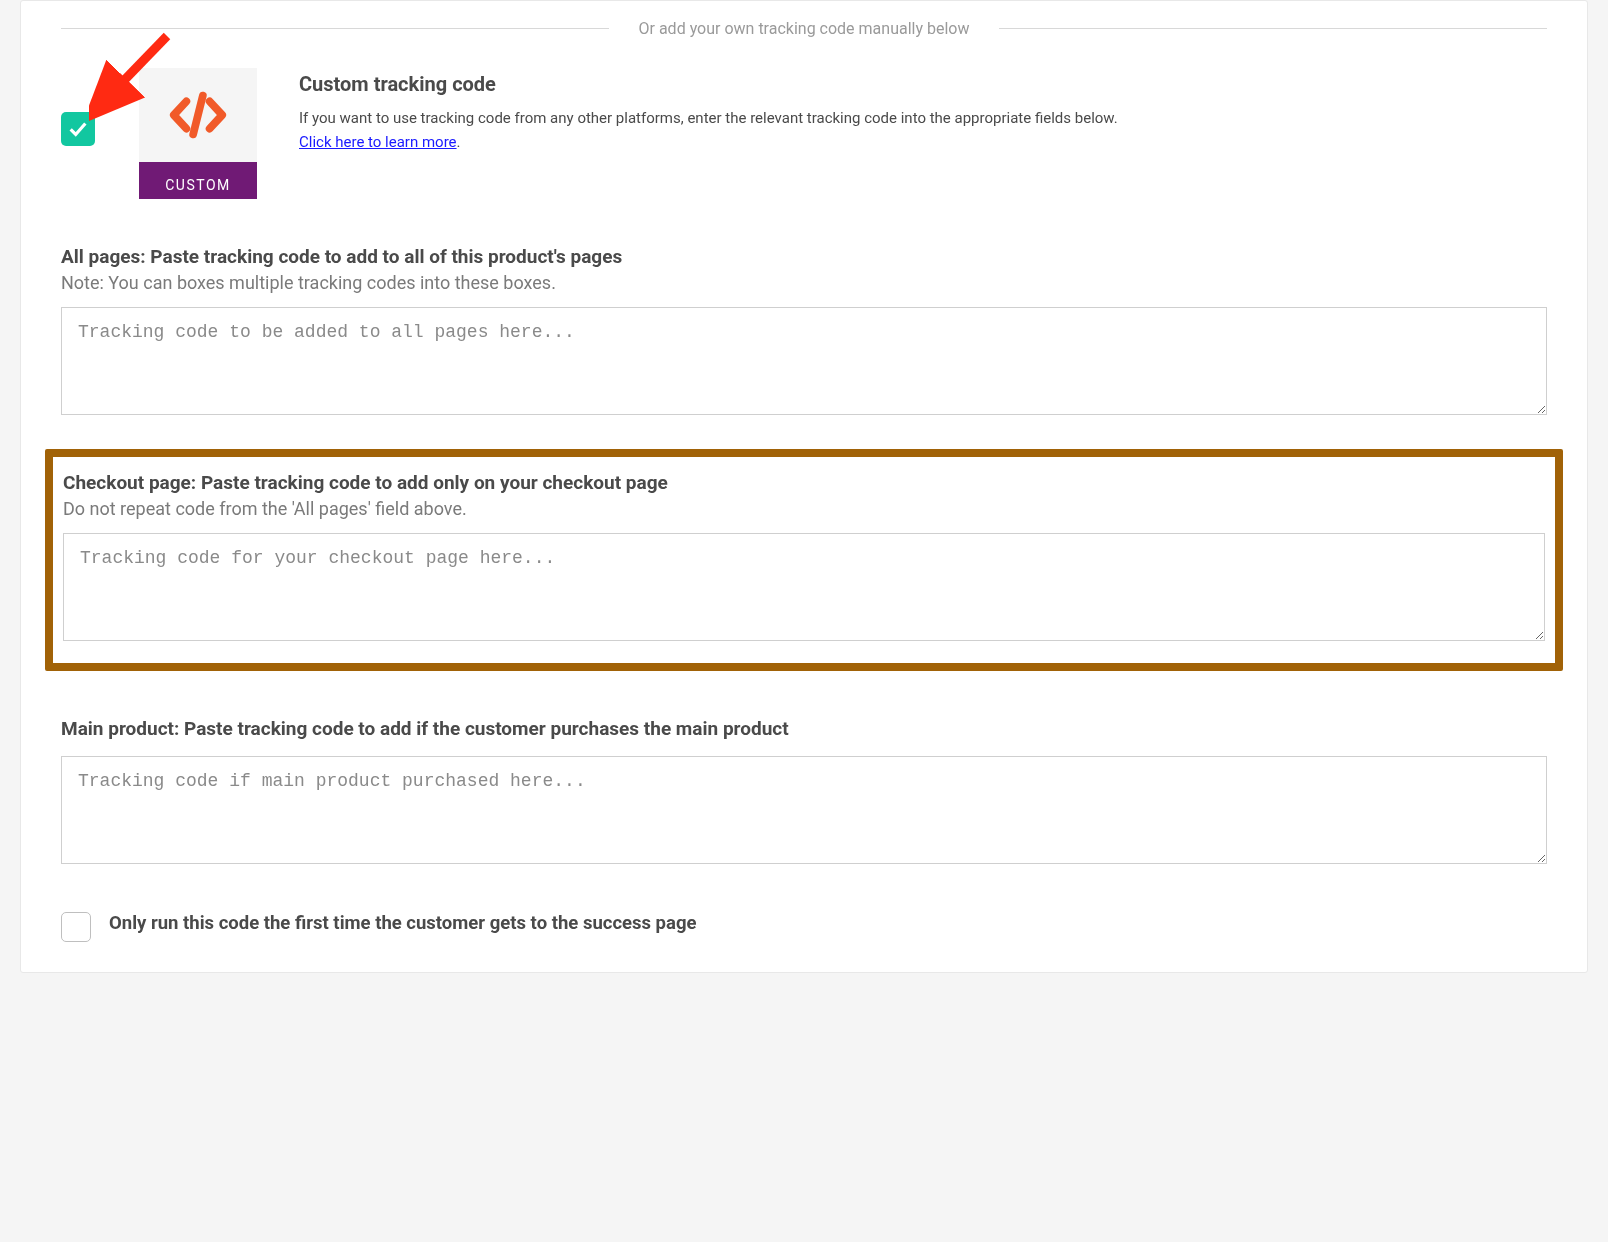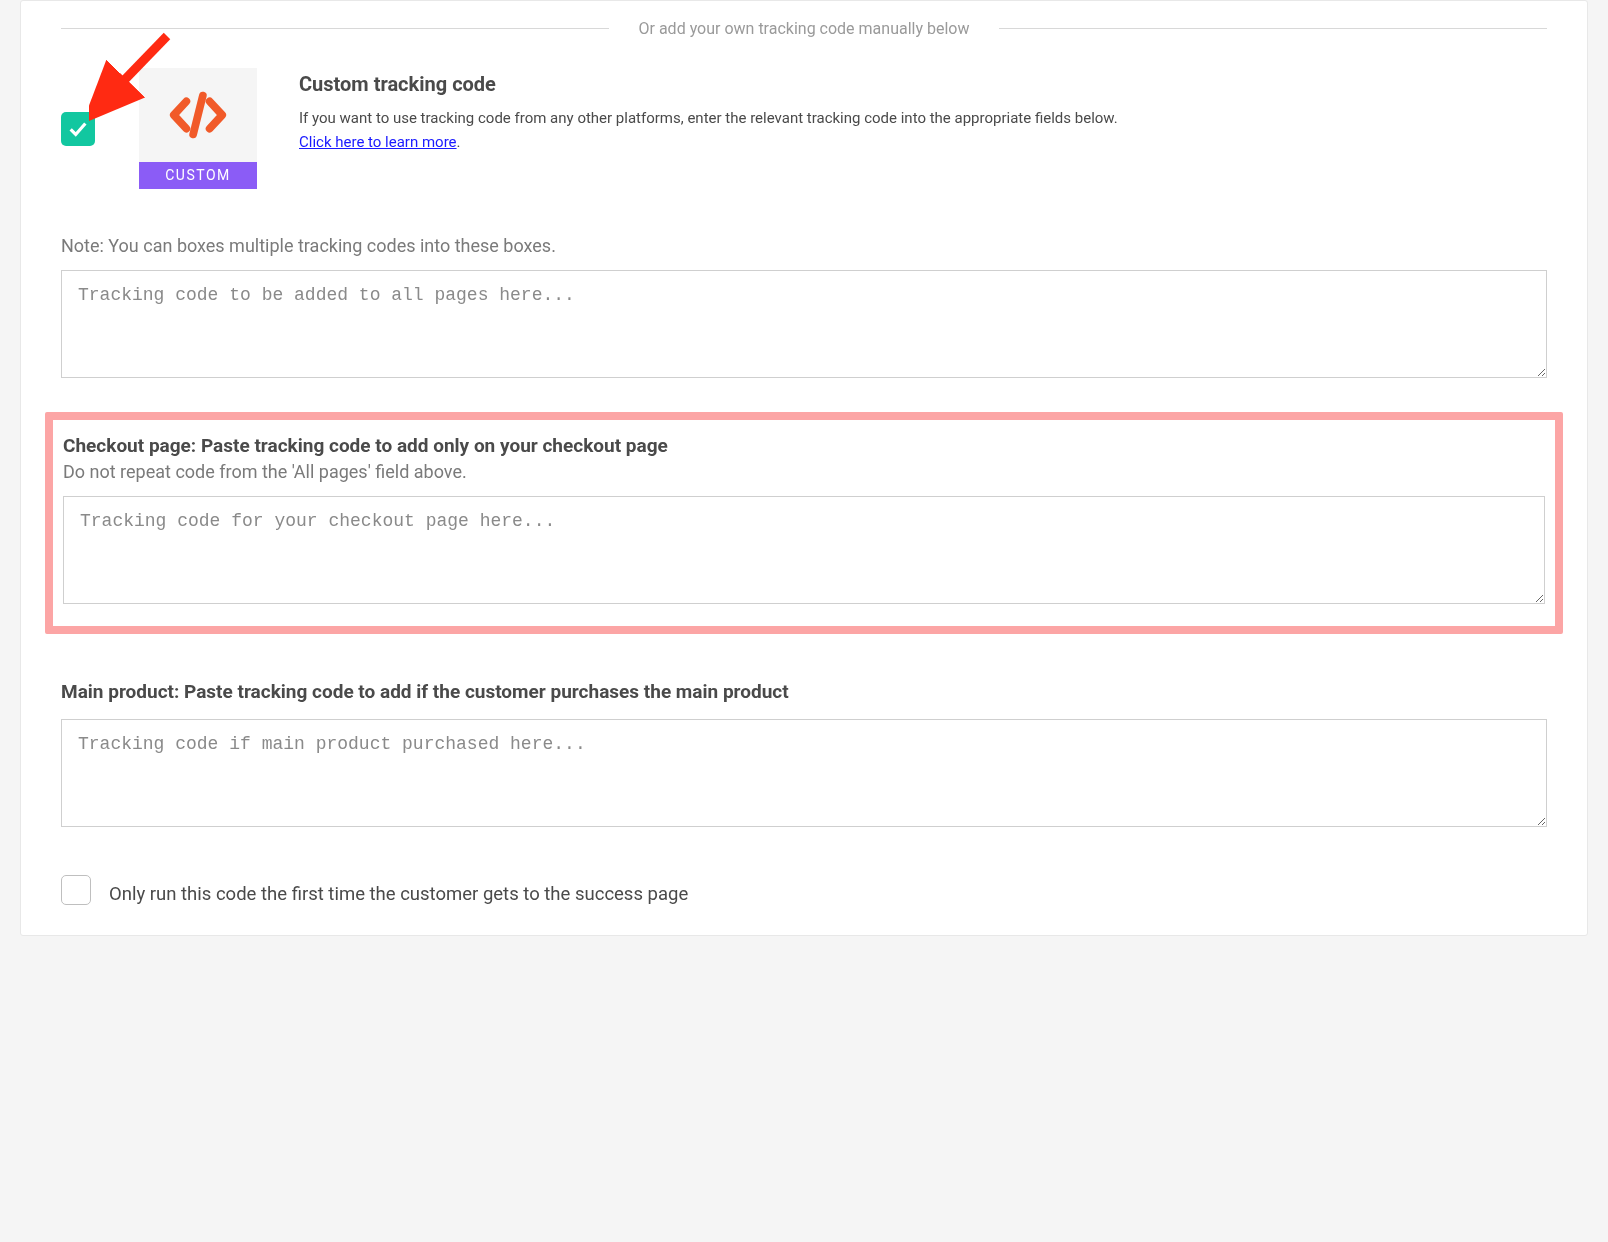--- a/index.html
+++ b/index.html
@@ -76,26 +76,26 @@
   .tile-top {
     height: 94px;
     width: 100%;
     display: flex;
     align-items: center;
     justify-content: center;
   }
   .tile-top svg { width: 62px; height: 62px; }
   .tile-label {
     width: 100%;
-    background: #8b5cf6;
+    background: #701a75;
     color: #fff;
     text-align: center;
     font-size: 14px;
     letter-spacing: 1.5px;
-    padding: 5px 0 6px 0;
+    padding: 15px 0 6px 0;
   }
   .custom-text {
     flex: 1;
     padding-top: 4px;
     padding-right: 10px;
   }
   .custom-title {
     font-weight: 700;
     font-size: 20px;
     color: #4a4a4a;
@@ -133,32 +133,33 @@
     padding: 14px 16px;
     font-family: "Courier New", Courier, monospace;
     font-size: 18px;
     color: #8a8a8a;
     resize: both;
     outline: none;
   }
   .codebox::placeholder { color: #8a8a8a; }
   .highlight-wrap {
     margin: 30px 24px 0 24px;
-    border: 8px solid #fca5a5;
+    border: 8px solid #a16207;
     border-radius: 2px;
     padding: 14px 10px 18px 10px;
   }
   .highlight-wrap .section-title,
   .highlight-wrap .section-note { padding: 0; }
   .highlight-wrap .codebox { width: 100%; }
   .run-row {
     display: flex;
-    align-items: flex-end;
+    align-items: flex-start;
     padding: 0 40px;
     margin-top: 44px;
+    font-weight: bold;
   }
   .plain-check {
     width: 30px;
     height: 30px;
     border: 1.5px solid #bfbfbf;
     border-radius: 5px;
     margin-right: 18px;
     background: #fff;
     cursor: pointer;
   }
@@ -212,20 +213,21 @@
     <div class="custom-text">
       <div class="custom-title">Custom tracking code</div>
       <div class="custom-desc">
         <span>If you want to use tracking code from any other platforms, enter the relevant tracking code into the appropriate fields below.</span><br>
         <a href="#" class="learn-link">Click here to learn more</a><span>.</span>
       </div>
     </div>
   </div>
 
   <div class="section">
+    <div class="section-title">All pages: Paste tracking code to add to all of this product's pages</div>
     <div class="section-note">Note: You can boxes multiple tracking codes into these boxes.</div>
     <textarea class="codebox" placeholder="Tracking code to be added to all pages here..." style=""></textarea>
   </div>
 
   <div class="highlight-wrap">
     <div class="section-title">Checkout page: Paste tracking code to add only on your checkout page</div>
     <div class="section-note">Do not repeat code from the 'All pages' field above.</div>
     <textarea class="codebox" placeholder="Tracking code for your checkout page here..." style=""></textarea>
   </div>
 

